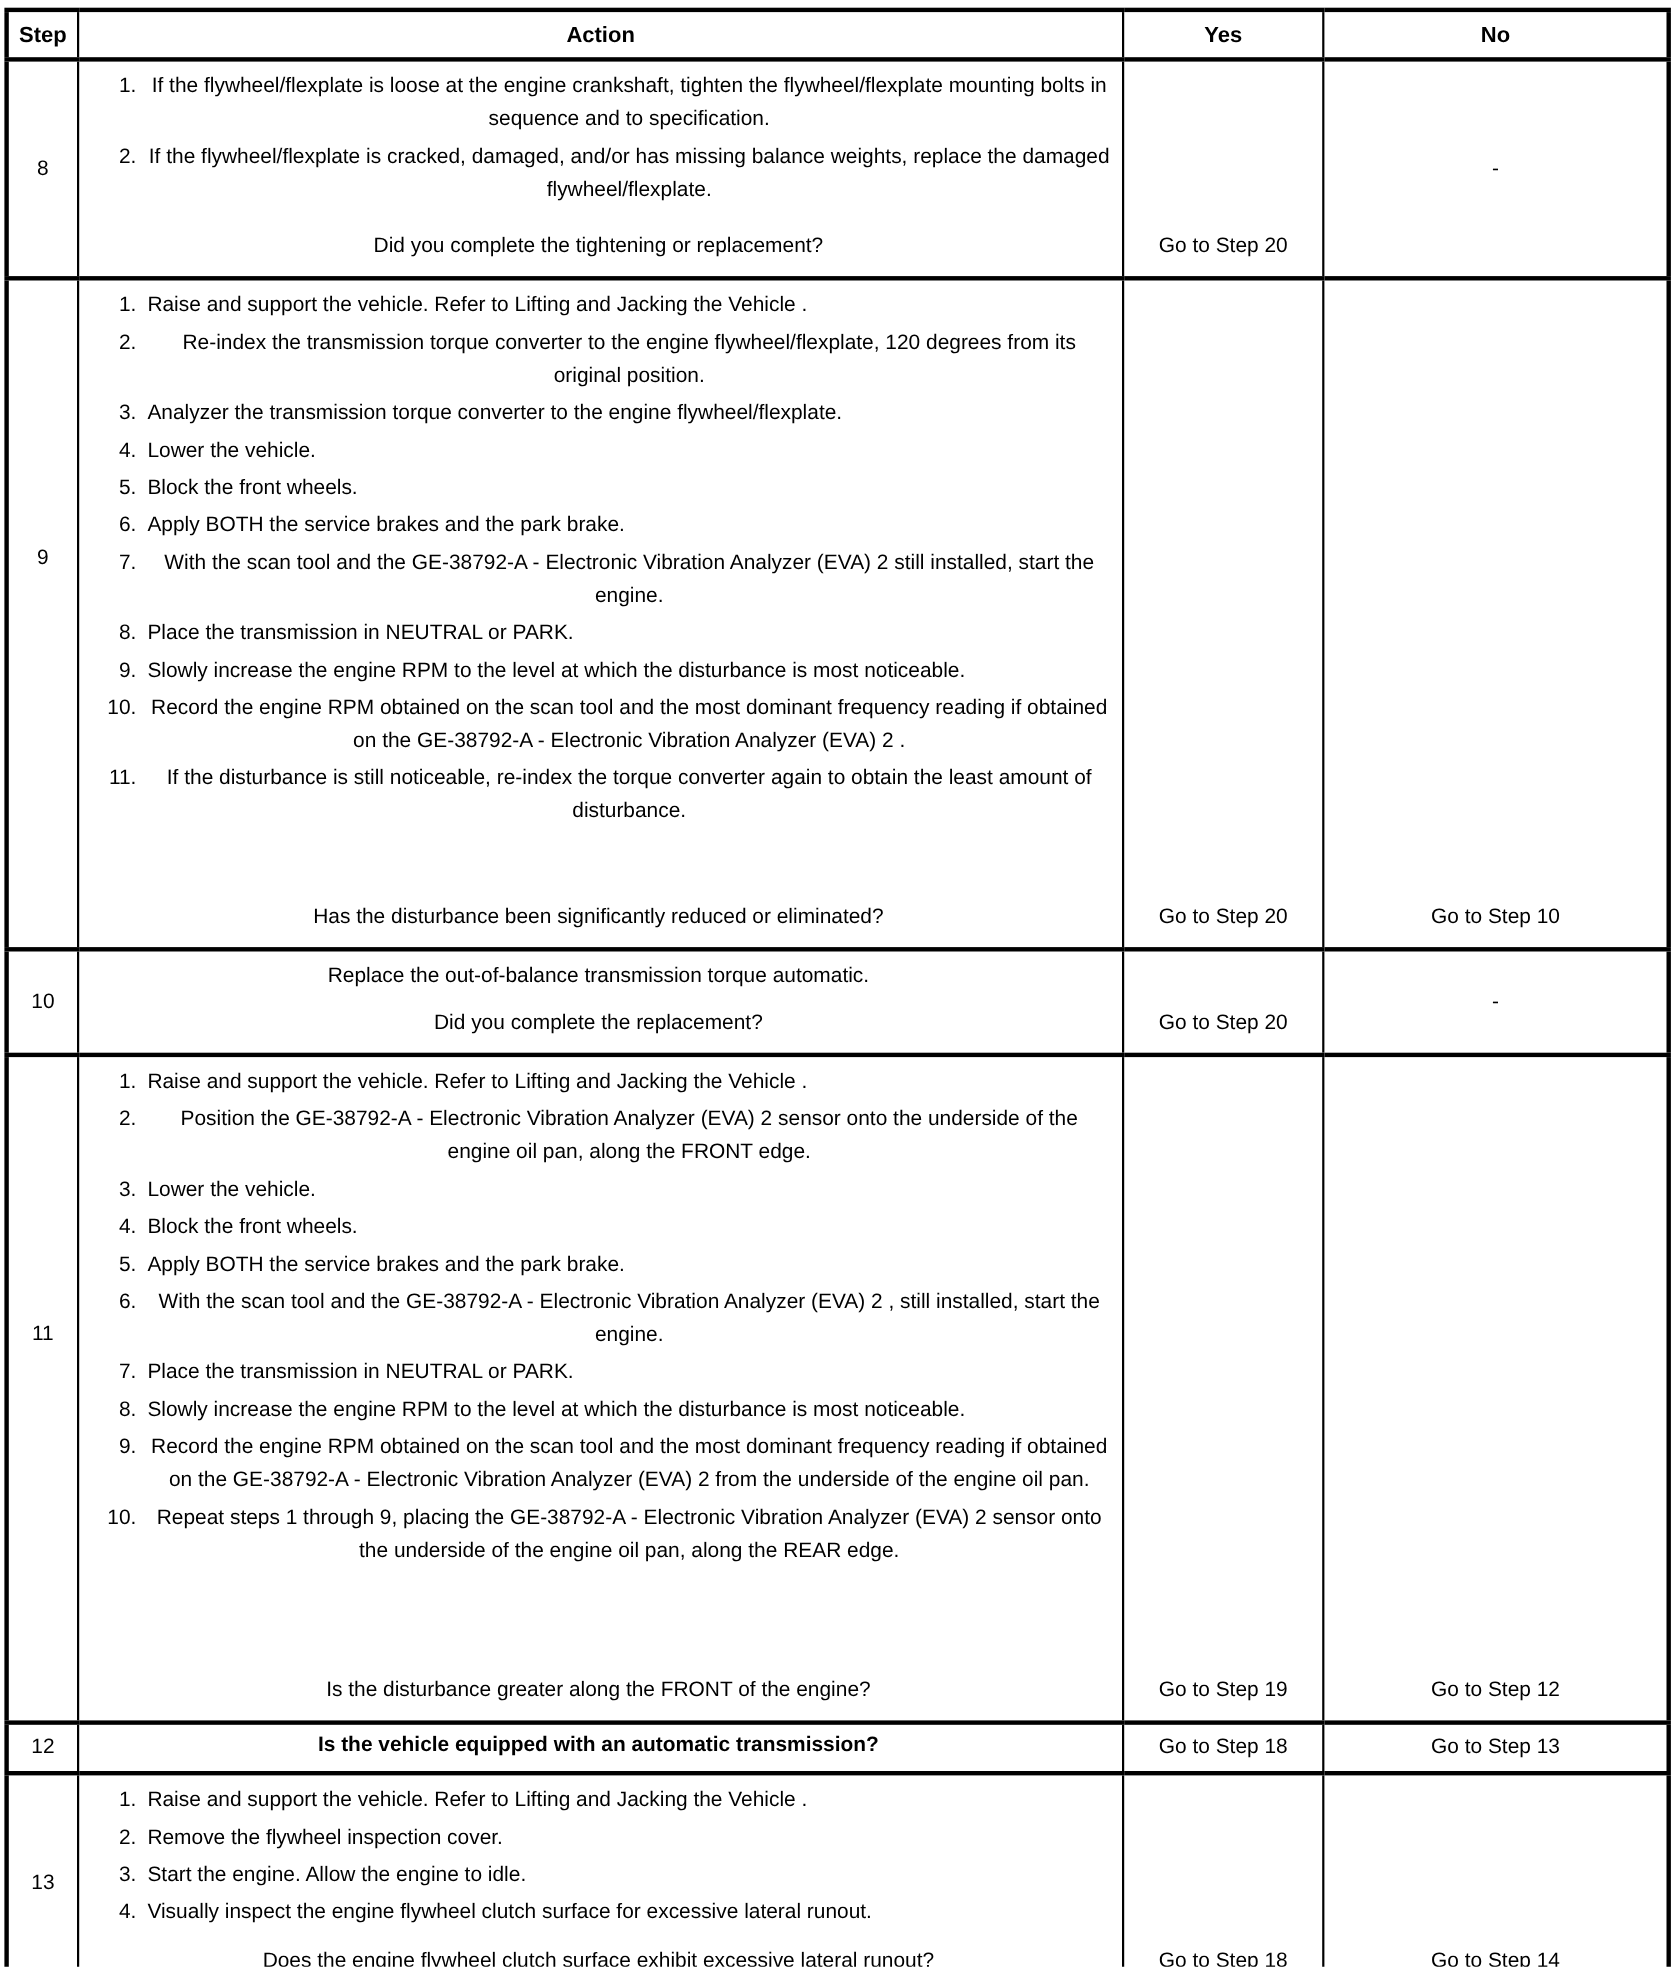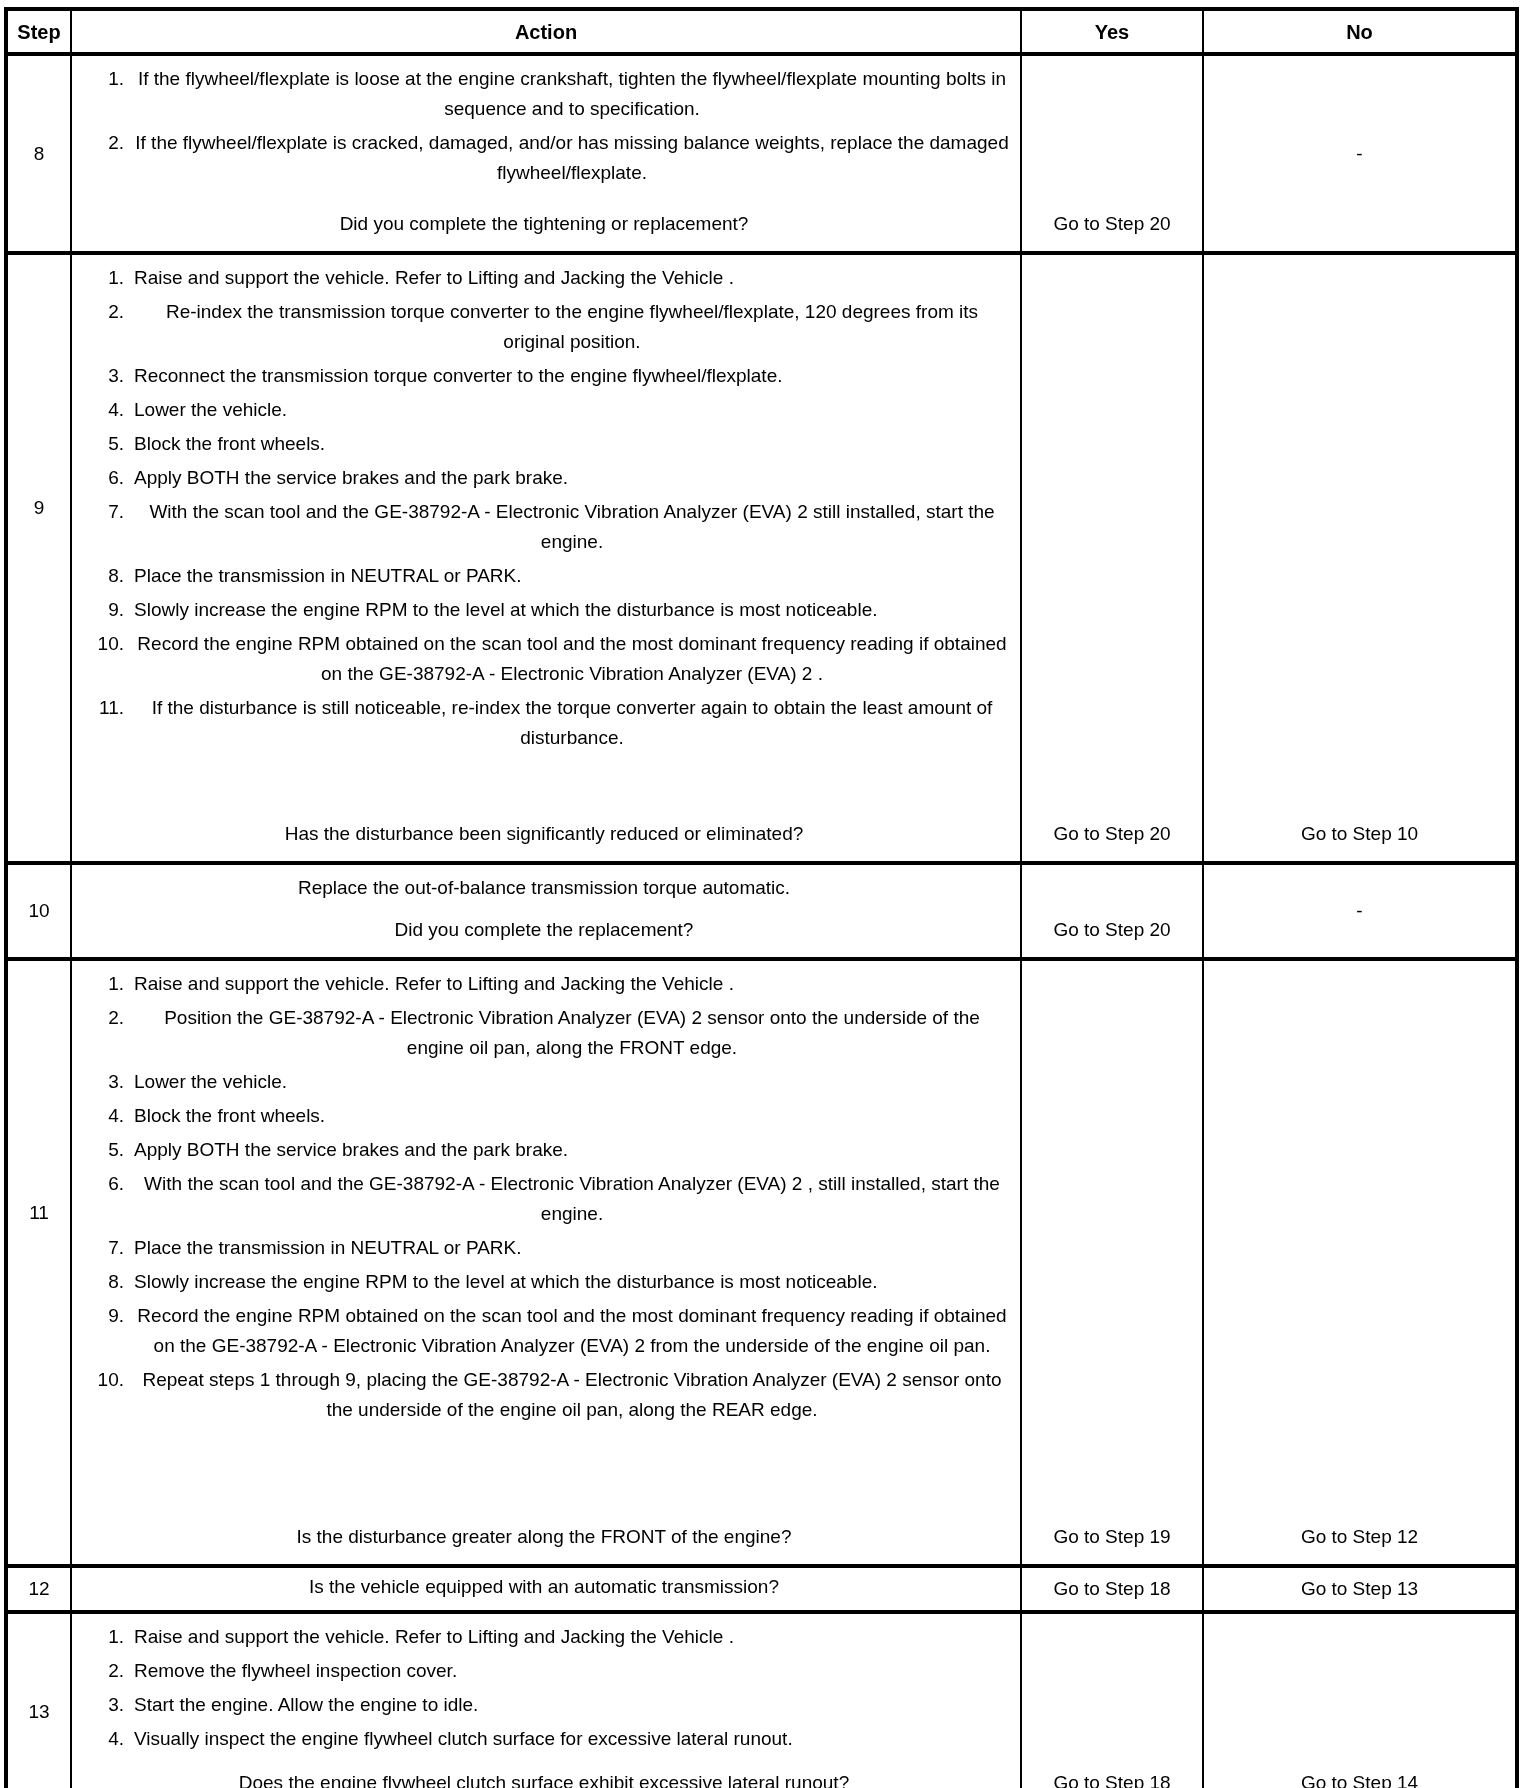--- a/index.html
+++ b/index.html
@@ -84,21 +84,21 @@
     width: 46px;
     flex: none;
     text-align: right;
   }
   .item .txt {
     margin-left: 10px;
   }
   .plain-text { margin: 0; }
 
   .question { margin-top: auto; }
-  tr.r12 .question { margin-top: 0; }
+  tr.r12 .question { margin-top: 0; font-weight: bold; }
 
   td.yes-cell, td.no-cell {
     text-align: center;
     vertical-align: bottom;
     padding-bottom: 12px;
   }
   td.dash, tr.r12 td.yes-cell, tr.r12 td.no-cell {
     vertical-align: middle;
     padding-bottom: 0;
   }
@@ -148,21 +148,21 @@
         <td class="action-cell">
           <div class="action-inner">
             <div class="list">
               <div class="item">
                   <span class="txt">Raise and support the vehicle. Refer to Lifting and Jacking the Vehicle .</span>
                 </div>
               <div class="item">
                   <span class="txt">Re-index the transmission torque converter to the engine flywheel/flexplate, 120 degrees from its original position.</span>
                 </div>
               <div class="item">
-                  <span class="txt">Reconnect the transmission torque converter to the engine flywheel/flexplate.</span>
+                  <span class="txt">Analyzer the transmission torque converter to the engine flywheel/flexplate.</span>
                 </div>
               <div class="item">
                   <span class="txt">Lower the vehicle.</span>
                 </div>
               <div class="item">
                   <span class="txt">Block the front wheels.</span>
                 </div>
               <div class="item">
                   <span class="txt">Apply BOTH the service brakes and the park brake.</span>
                 </div>

